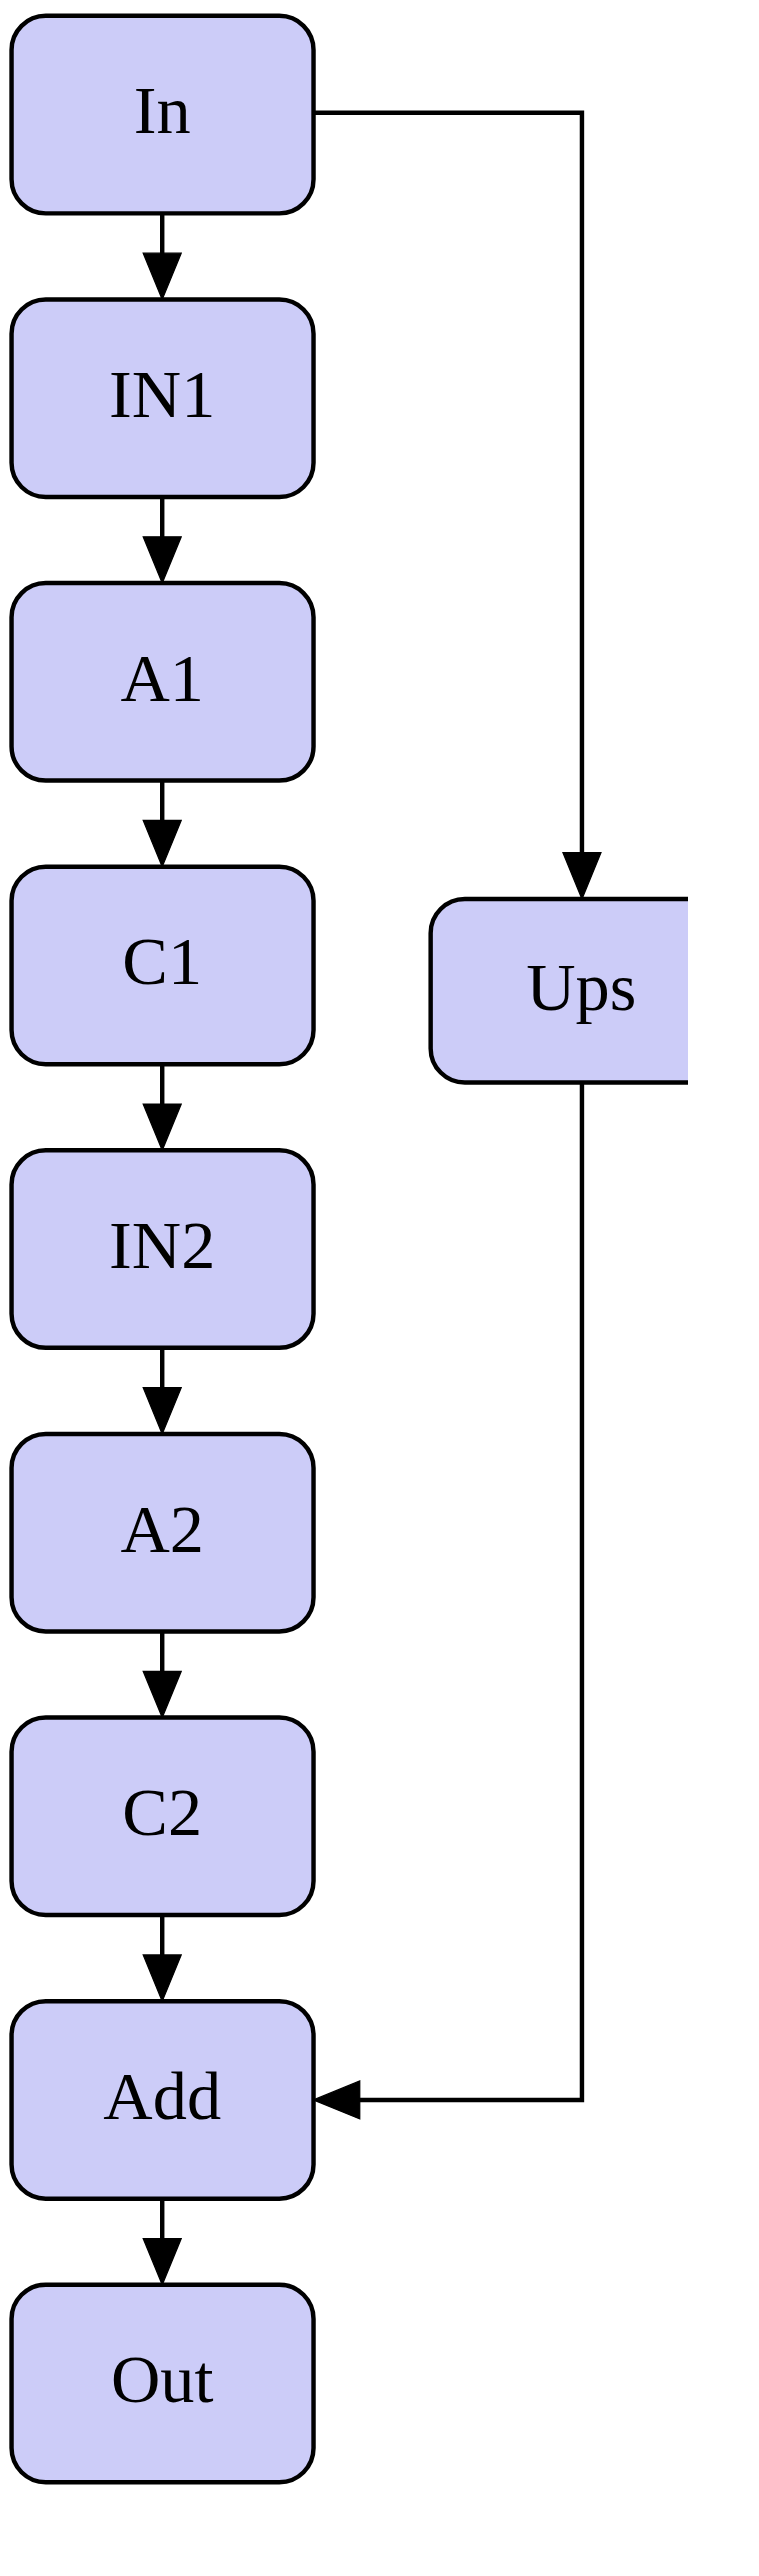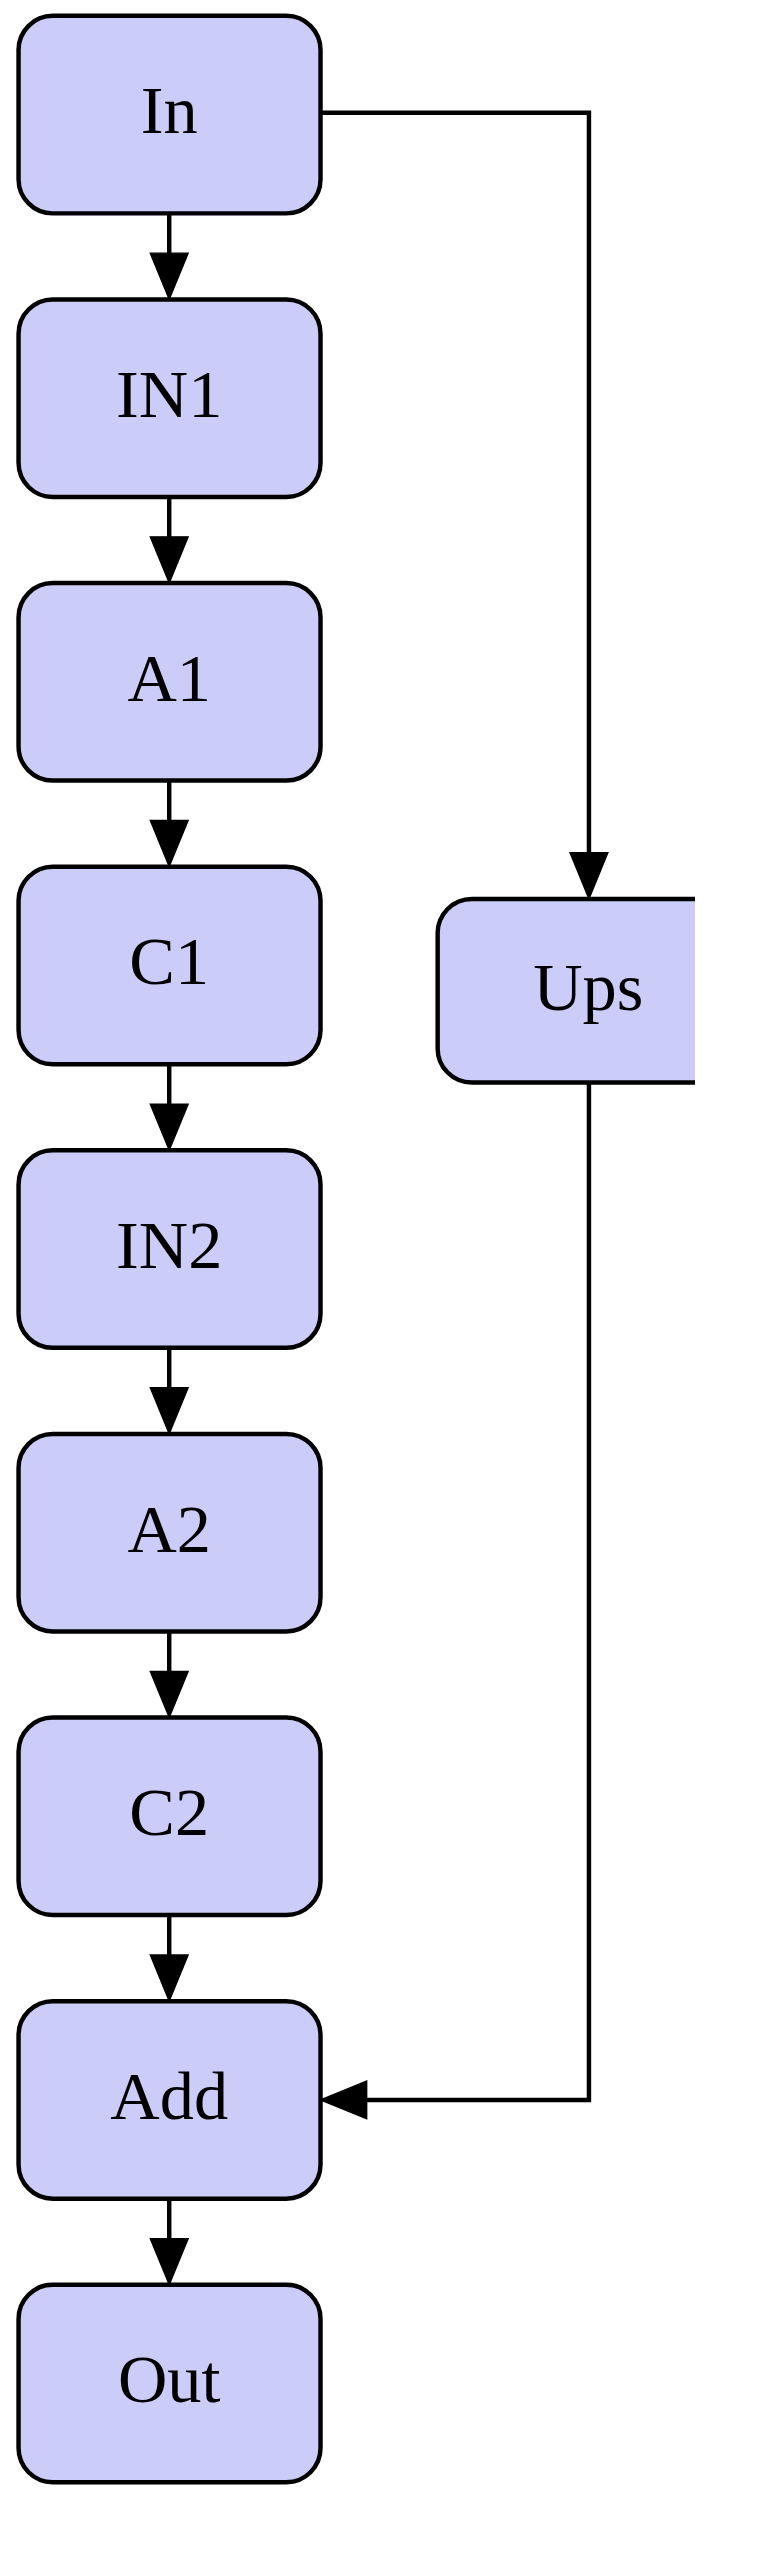--- a/index.html
+++ b/index.html
@@ -9,21 +9,20 @@
   }
   body {
     font-family: "Liberation Serif", "DejaVu Serif", serif;
   }
   #diagram-root {
     position: relative;
     width: 688px;
     height: 2576px;
     background: #ffffff;
     overflow: hidden;
-    padding-left: 7px;
   }
   #graph-svg {
     display: block;
     width: 760px;
     height: 2576px;
   }
   .node-shape {
     fill: #ccccf8;
     stroke: #000000;
     stroke-width: 7;

